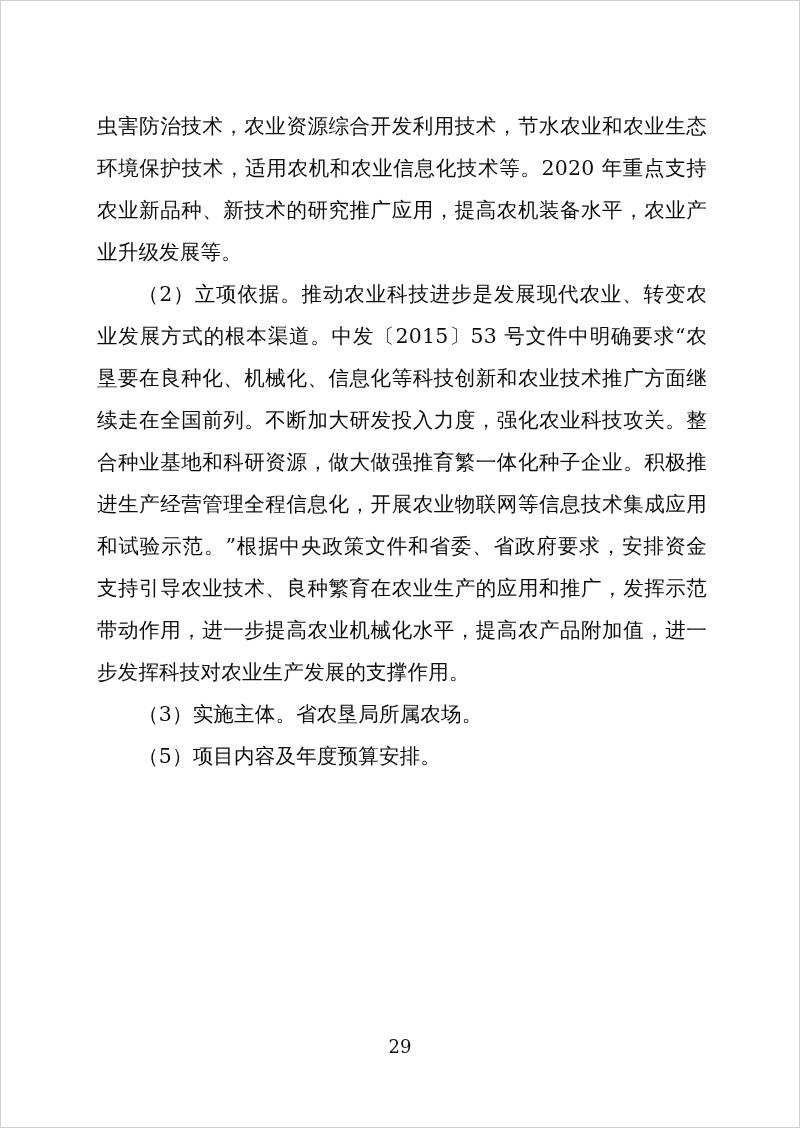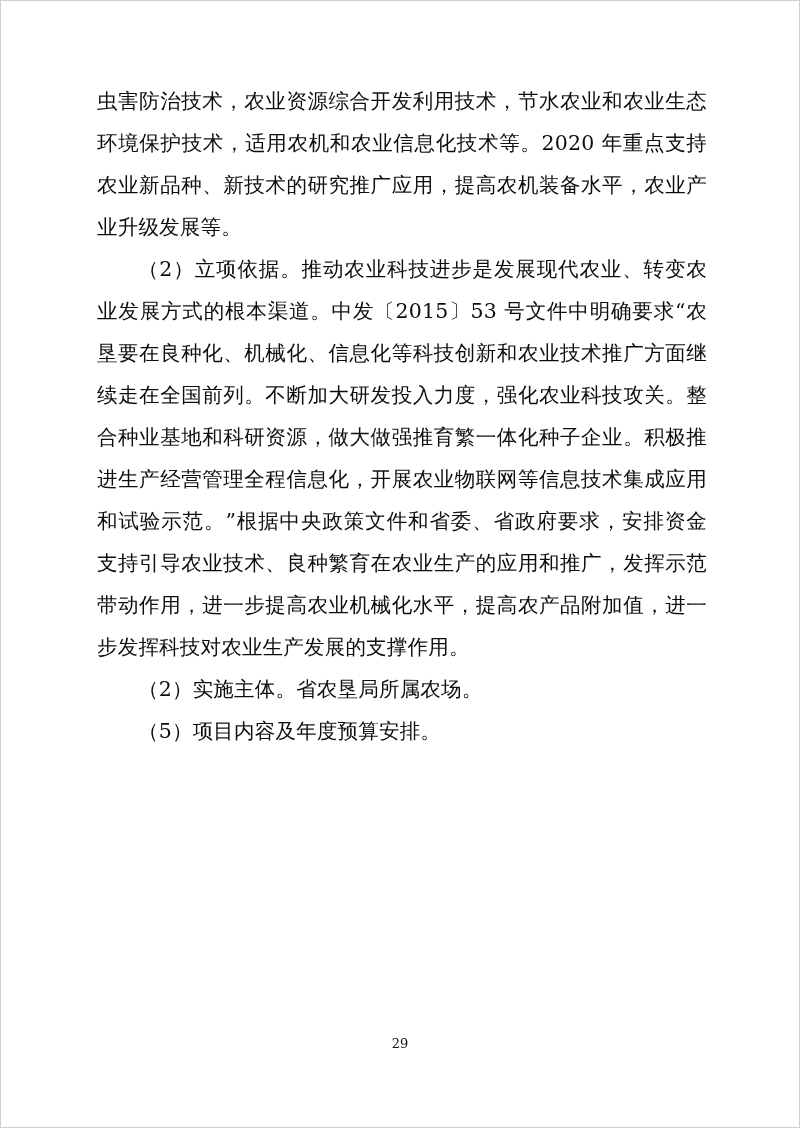--- a/index.html
+++ b/index.html
@@ -13,21 +13,21 @@
     background: #ffffff;
     box-sizing: border-box;
     position: relative;
     margin: 0 auto;
     overflow: hidden;
     border: 1px solid #cfcfcf;
   }
   .content {
     position: absolute;
     left: 96px;
-    top: 79px;
+    top: 104px;
     width: 610px;
     font-family: "DejaVu Serif", "Liberation Serif", serif;
     font-size: 20.5px;
     line-height: 42px;
     color: #0d0d0d;
     text-align: justify;
     text-justify: inter-ideograph;
   }
   .content p {
     margin: 0;
@@ -38,28 +38,28 @@
   .indent {
     text-indent: 41px;
   }
   .page-number {
     position: absolute;
     left: 0;
     right: 0;
     top: 1035px;
     text-align: center;
     font-family: "DejaVu Serif", "Liberation Serif", serif;
-    font-size: 13px;
+    font-size: 18px;
     color: #111;
   }
 </style>
 </head>
 <body>
 
 <div class="page">
   <div class="content">
     <p>虫害防治技术，农业资源综合开发利用技术，节水农业和农业生态环境保护技术，适用农机和农业信息化技术等。2020 年重点支持农业新品种、新技术的研究推广应用，提高农机装备水平，农业产业升级发展等。</p>
     <p class="indent">（2）立项依据。推动农业科技进步是发展现代农业、转变农业发展方式的根本渠道。中发〔2015〕53 号文件中明确要求“农垦要在良种化、机械化、信息化等科技创新和农业技术推广方面继续走在全国前列。不断加大研发投入力度，强化农业科技攻关。整合种业基地和科研资源，做大做强推育繁一体化种子企业。积极推进生产经营管理全程信息化，开展农业物联网等信息技术集成应用和试验示范。”根据中央政策文件和省委、省政府要求，安排资金支持引导农业技术、良种繁育在农业生产的应用和推广，发挥示范带动作用，进一步提高农业机械化水平，提高农产品附加值，进一步发挥科技对农业生产发展的支撑作用。</p>
-    <p class="indent">（2）实施主体。省农垦局所属农场。</p>
+    <p class="indent">（3）实施主体。省农垦局所属农场。</p>
     <p class="indent">（5）项目内容及年度预算安排。</p>
   </div>
   <div class="page-number">29</div>
 </div>
 
 </body></html>

